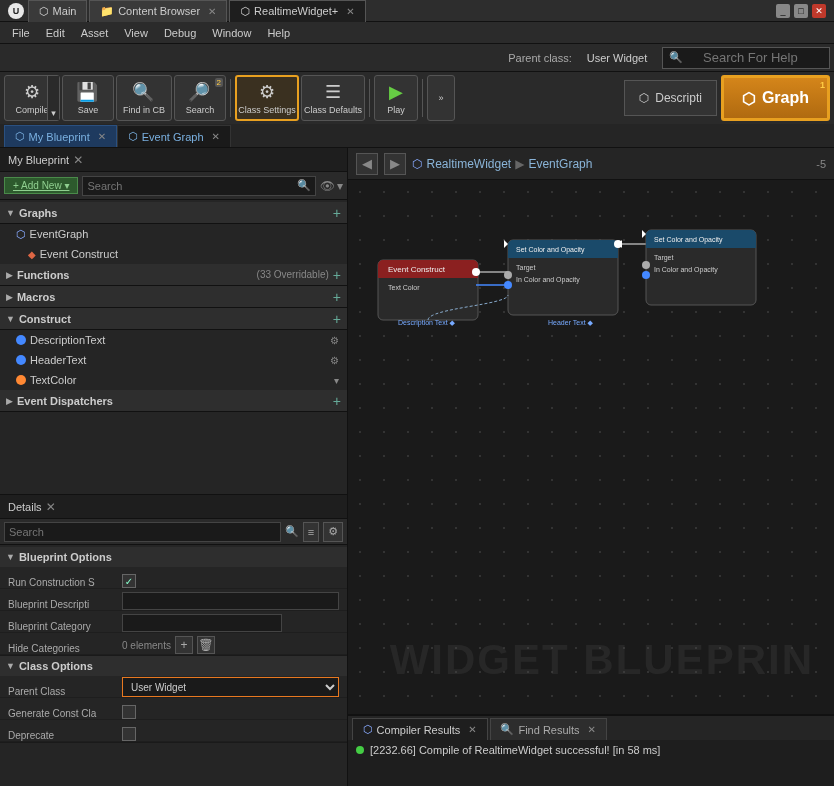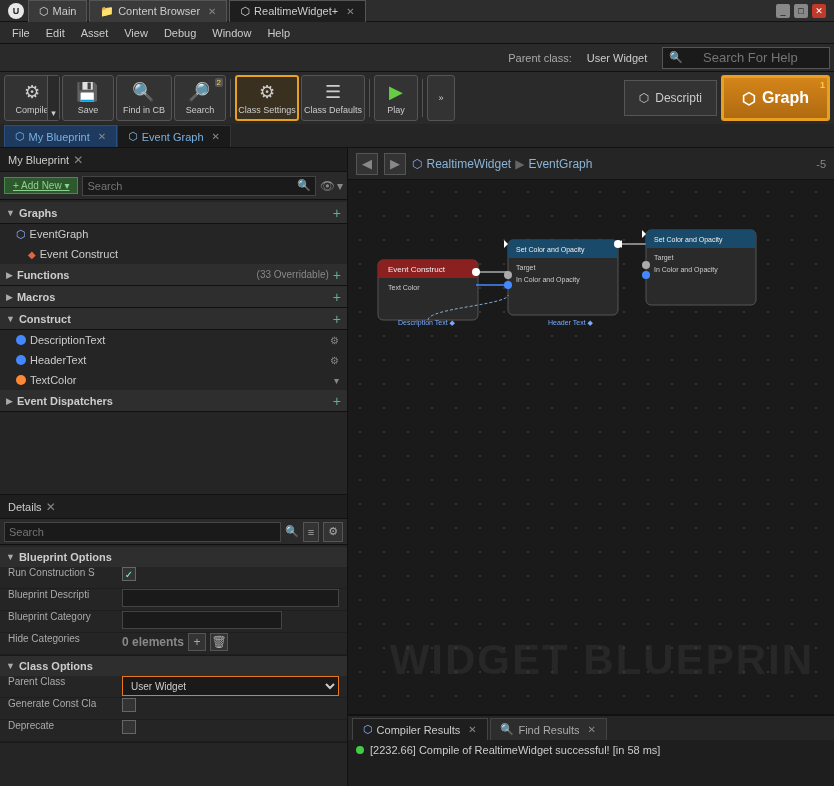--- a/index.html
+++ b/index.html
@@ -299,21 +299,21 @@
       display: flex;
       align-items: center;
       padding: 0 6px;
       gap: 4px;
       cursor: pointer;
     }
     .details-section-title { font-size: 11px; color: #ccc; font-weight: bold; }
     .details-row {
       height: 22px;
       display: flex;
-      align-items: flex-start;
+      align-items: flex-end;
       padding: 0 8px;
       gap: 4px;
       border-bottom: 1px solid #1e1e1e;
     }
     .details-label { font-size: 10px; color: #aaa; width: 110px; flex-shrink: 0; overflow: hidden; text-overflow: ellipsis; white-space: nowrap; }
     .details-value { flex: 1; }
     .details-input {
       width: 100%;
       height: 18px;
       background: #1a1a1a;
@@ -696,21 +696,21 @@
           </div>
           <div class="details-row">
             <span class="details-label">Blueprint Category</span>
             <div class="details-value">
               <input class="details-input" type="text" style="width: 160px;">
             </div>
           </div>
           <div class="details-row">
             <span class="details-label">Hide Categories</span>
             <div class="details-value" style="display:flex;align-items:center;gap:4px;">
-              <span style="font-size:12px;color:#888;font-weight:bold;">0 elements</span>
+              <span style="font-size:10px;color:#888;">0 elements</span>
               <button style="background:#333;border:1px solid #555;color:#aaa;width:18px;height:18px;cursor:pointer;font-size:12px;">+</button>
               <button style="background:#333;border:1px solid #555;color:#aaa;width:18px;height:18px;cursor:pointer;font-size:12px;">🗑</button>
             </div>
           </div>
         </div>
 
         <div class="details-section">
           <div class="details-section-header">
             <span class="triangle">▼</span>
             <span class="details-section-title">Class Options</span>

